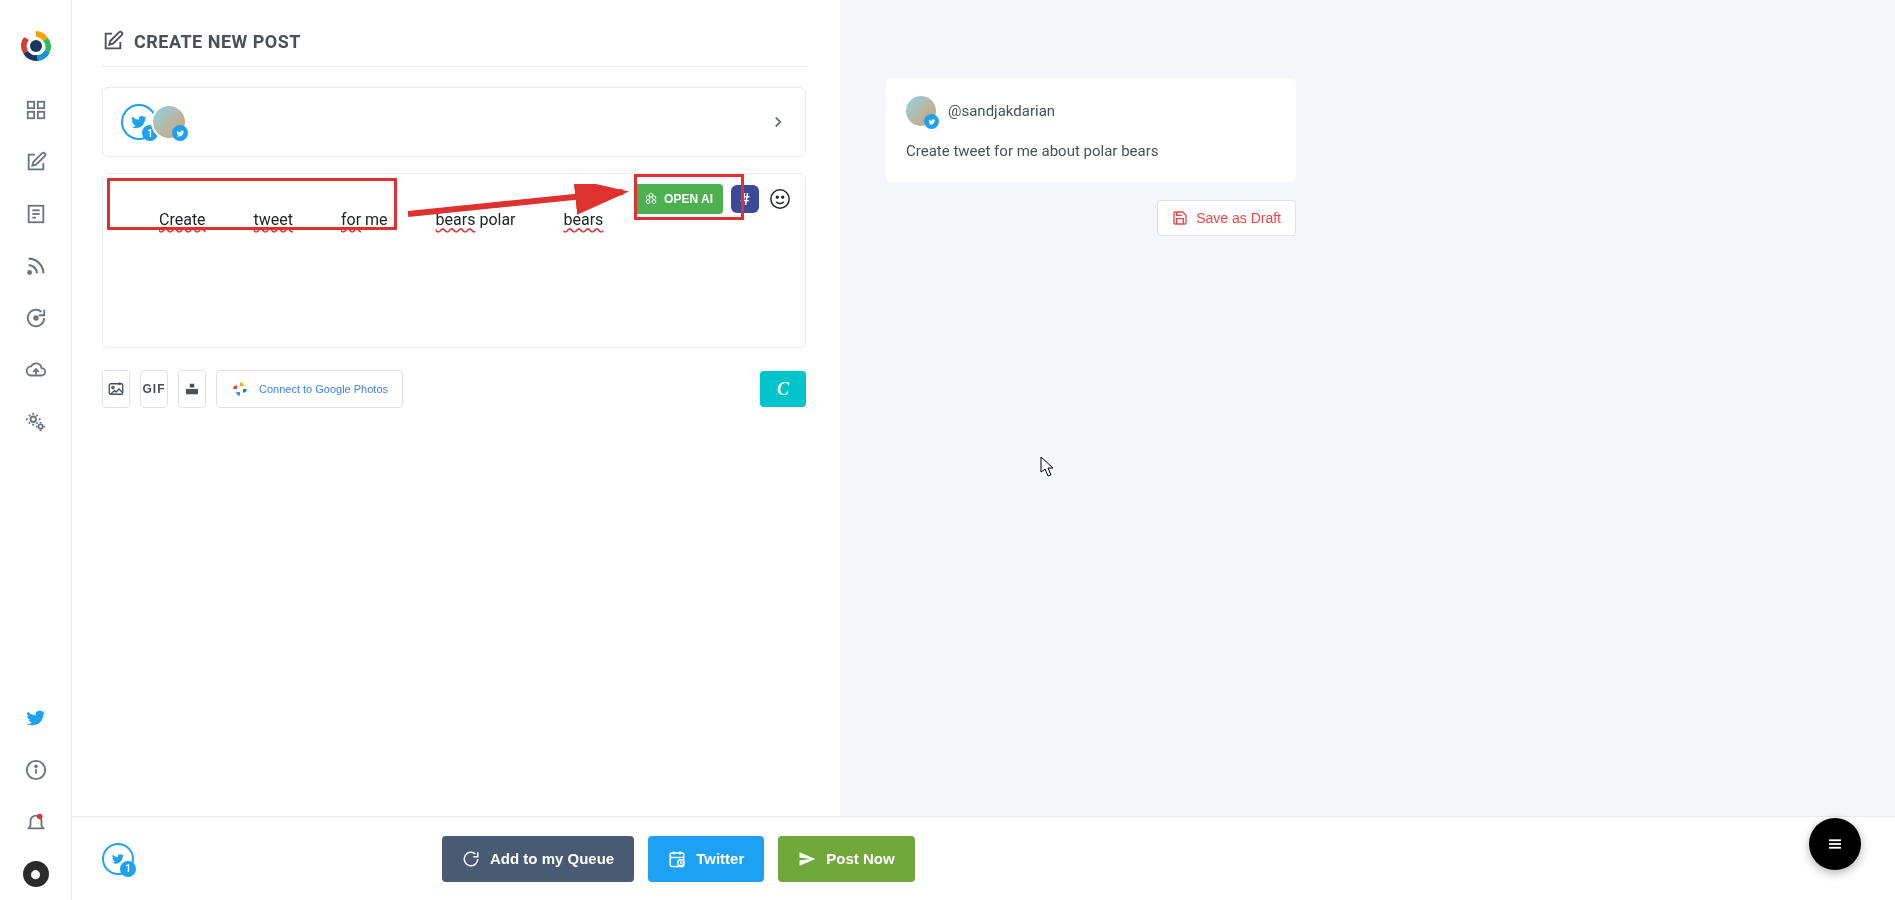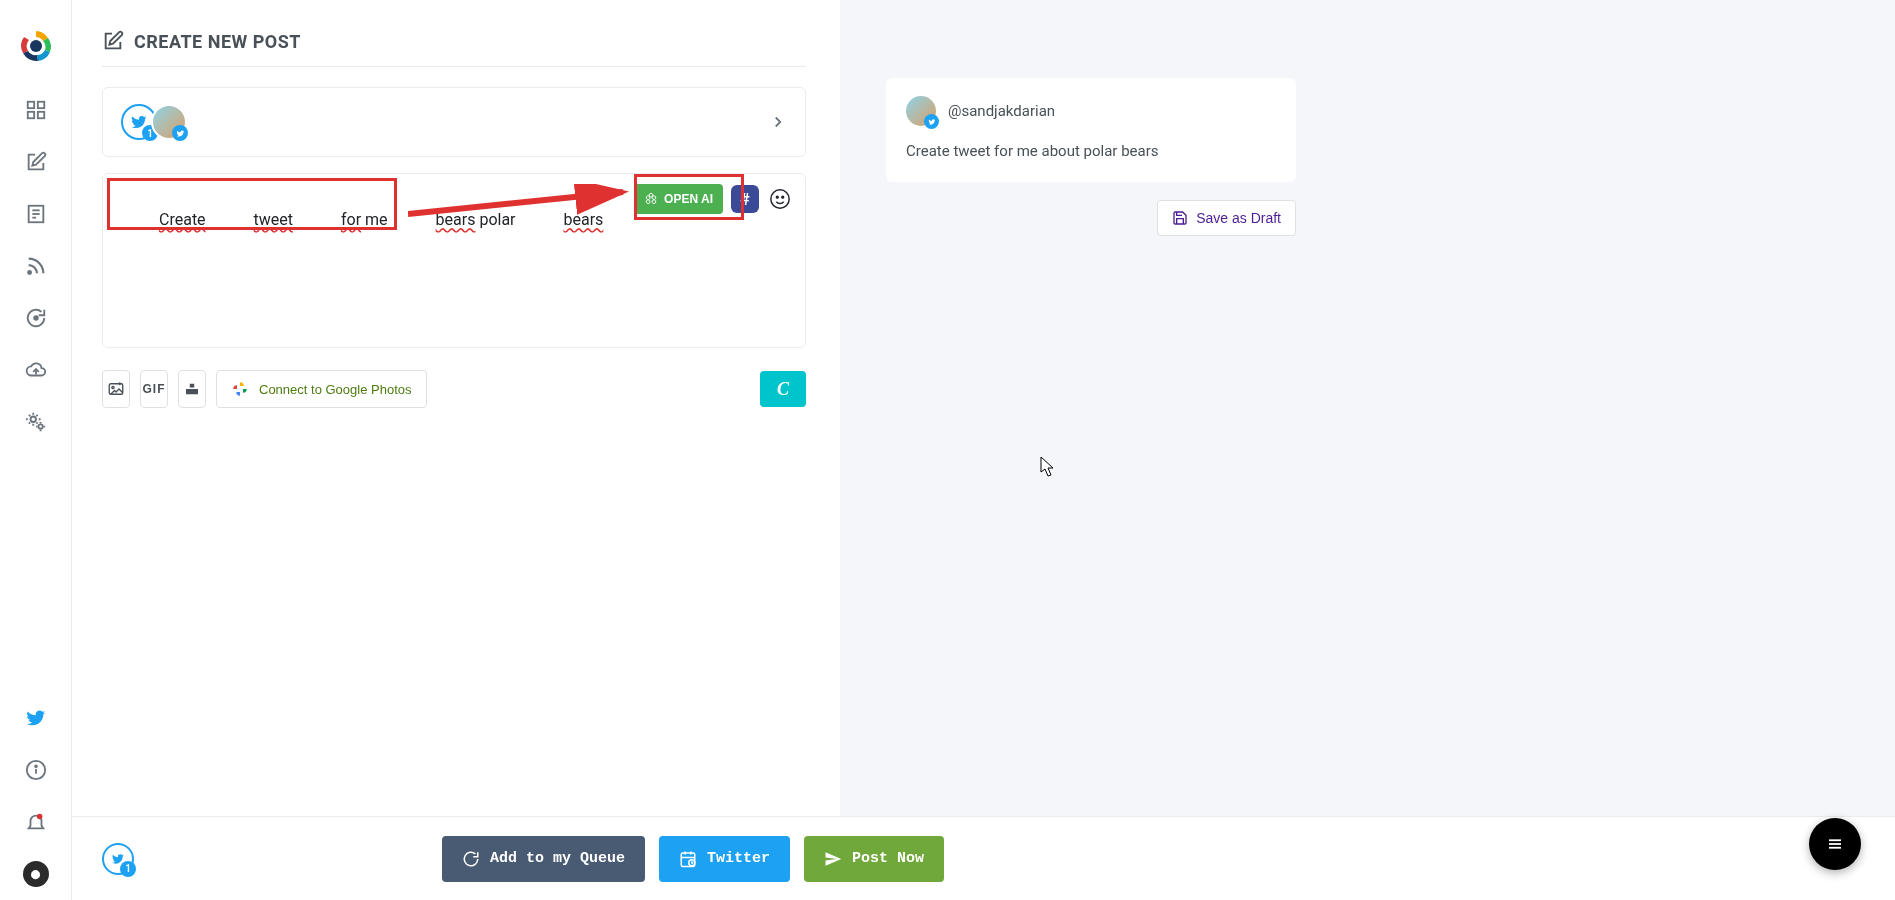--- a/index.html
+++ b/index.html
@@ -43,52 +43,52 @@
 
 
 .red-box-1{position:absolute; left:4px; top:4px; width:290px; height:52px; border:3px solid #e03131; pointer-events:none;}
 .red-box-2{position:absolute; left:531px; top:0px; width:110px; height:46px; border:3px solid #e03131; pointer-events:none;}
 .arrow-svg{position:absolute; left:305px; top:10px; pointer-events:none;}
 
 .media-row{margin-top:22px; display:flex; align-items:center; gap:10px; width:704px;}
 .sq-btn{width:28px;height:38px;border:1px solid #dee2e6;border-radius:4px;background:#fff;display:flex;align-items:center;justify-content:center;cursor:pointer;color:#495057;}
 .sq-btn svg{width:18px;height:18px;}
 .gif-btn{font-weight:700;font-size:12px;letter-spacing:1px;}
-.gp-btn{height:38px;border:1px solid #dee2e6;border-radius:4px;background:#fff;display:flex;align-items:center;gap:10px;padding:0 14px;cursor:pointer;font-size:13px;color:#4d7c0f;}
+.gp-btn{height:38px;border:1px solid #dee2e6;border-radius:4px;background:#fff;display:flex;align-items:center;gap:10px;padding:0 14px;cursor:pointer;font-size:11px;color:#3b82f6;}
 .gp-logo{width:18px;height:18px;}
 .canva-btn{margin-left:auto;width:46px;height:36px;border-radius:4px;background:#00c4cc;display:flex;align-items:center;justify-content:center;cursor:pointer;color:#fff;font-style:italic;font-family:Georgia,serif;font-weight:700;font-size:18px;}
 
 
 .footer{position:absolute; left:72px; right:0; bottom:0; height:84px; border-top:1px solid #e9ecef; display:flex; align-items:center; padding-left:30px; gap:14px; background:#fff;}
 .footer .mini-acct{width:32px;height:32px;border:2px solid #1da1f2;border-radius:50%;display:flex;align-items:center;justify-content:center;position:relative;}
 .footer .mini-acct svg{width:14px;height:14px;color:#1da1f2;}
 .footer .mini-acct .badge{position:absolute;right:-4px;bottom:-4px;background:#1da1f2;color:#fff;border-radius:50%;width:16px;height:16px;font-size:10px;display:flex;align-items:center;justify-content:center;font-weight:600;}
 .footer-spacer{width:280px;}
-.foot-btn{height:46px;border:none;border-radius:4px;display:flex;align-items:center;gap:10px;padding:0 20px;font-weight:600;font-size:15px;color:#fff;cursor:pointer;font-family:Liberation Mono, monospace;}
+.foot-btn{height:46px;border:none;border-radius:4px;display:flex;align-items:center;gap:10px;padding:0 20px;font-weight:600;font-size:15px;color:#fff;cursor:pointer;}
 .queue-btn{background:#495a73;}
 .schedule-btn{background:#1da1f2;}
 .post-btn{background:#70a83b;}
 .foot-btn svg{width:18px;height:18px;}
 
 
 .preview-col{flex:1; background:#f4f6f9; padding:48px 60px 0 46px;}
 .preview-head{display:flex;align-items:center;gap:10px;color:#495057;font-size:15px;}
 .preview-head svg{width:20px;height:20px;}
 .preview-head .tw-ico{margin-left:auto;width:28px;height:28px;border-radius:50%;background:#1da1f2;display:flex;align-items:center;justify-content:center;}
 .preview-head .tw-ico svg{width:14px;height:14px;color:#fff;}
 
 .preview-card{margin-top:30px;background:#fff;border-radius:6px;padding:18px 20px 22px;width:410px;}
 .preview-user{display:flex;align-items:center;gap:12px;}
 .preview-user .av{width:30px;height:30px;border-radius:50%;background:linear-gradient(135deg,#8fd3e8,#d9a066);position:relative;}
 .preview-user .av .net{position:absolute;right:-3px;bottom:-3px;width:15px;height:15px;border-radius:50%;background:#1da1f2;display:flex;align-items:center;justify-content:center;}
 .preview-user .av .net svg{width:8px;height:8px;color:#fff;}
 .preview-user .handle{font-size:15px;color:#495057;}
 .preview-body{margin-top:16px;font-size:15px;color:#495057;}
 
-.save-draft{margin-top:18px;margin-left:auto;width:fit-content;background:#fff;border:1px solid #dee2e6;border-radius:4px;height:36px;padding:0 14px;display:flex;align-items:center;gap:8px;font-size:14px;color:#4c1d95;cursor:pointer;}
+.save-draft{margin-top:18px;margin-left:auto;width:fit-content;background:#fff;border:1px solid #dee2e6;border-radius:4px;height:36px;padding:0 14px;display:flex;align-items:center;gap:8px;font-size:14px;color:#ef4444;cursor:pointer;}
 .save-draft svg{width:16px;height:16px;}
 .preview-wrap{display:flex;flex-direction:column;width:410px;}
 
 
 .fab{position:fixed;right:34px;bottom:30px;width:52px;height:52px;border-radius:50%;background:#000;display:flex;align-items:center;justify-content:center;cursor:pointer;box-shadow:0 3px 10px rgba(0,0,0,.3);}
 .fab svg{width:18px;height:18px;color:#fff;}
 
 
 .cursor{position:absolute; left:1040px; top:456px; pointer-events:none;}
 </style>

